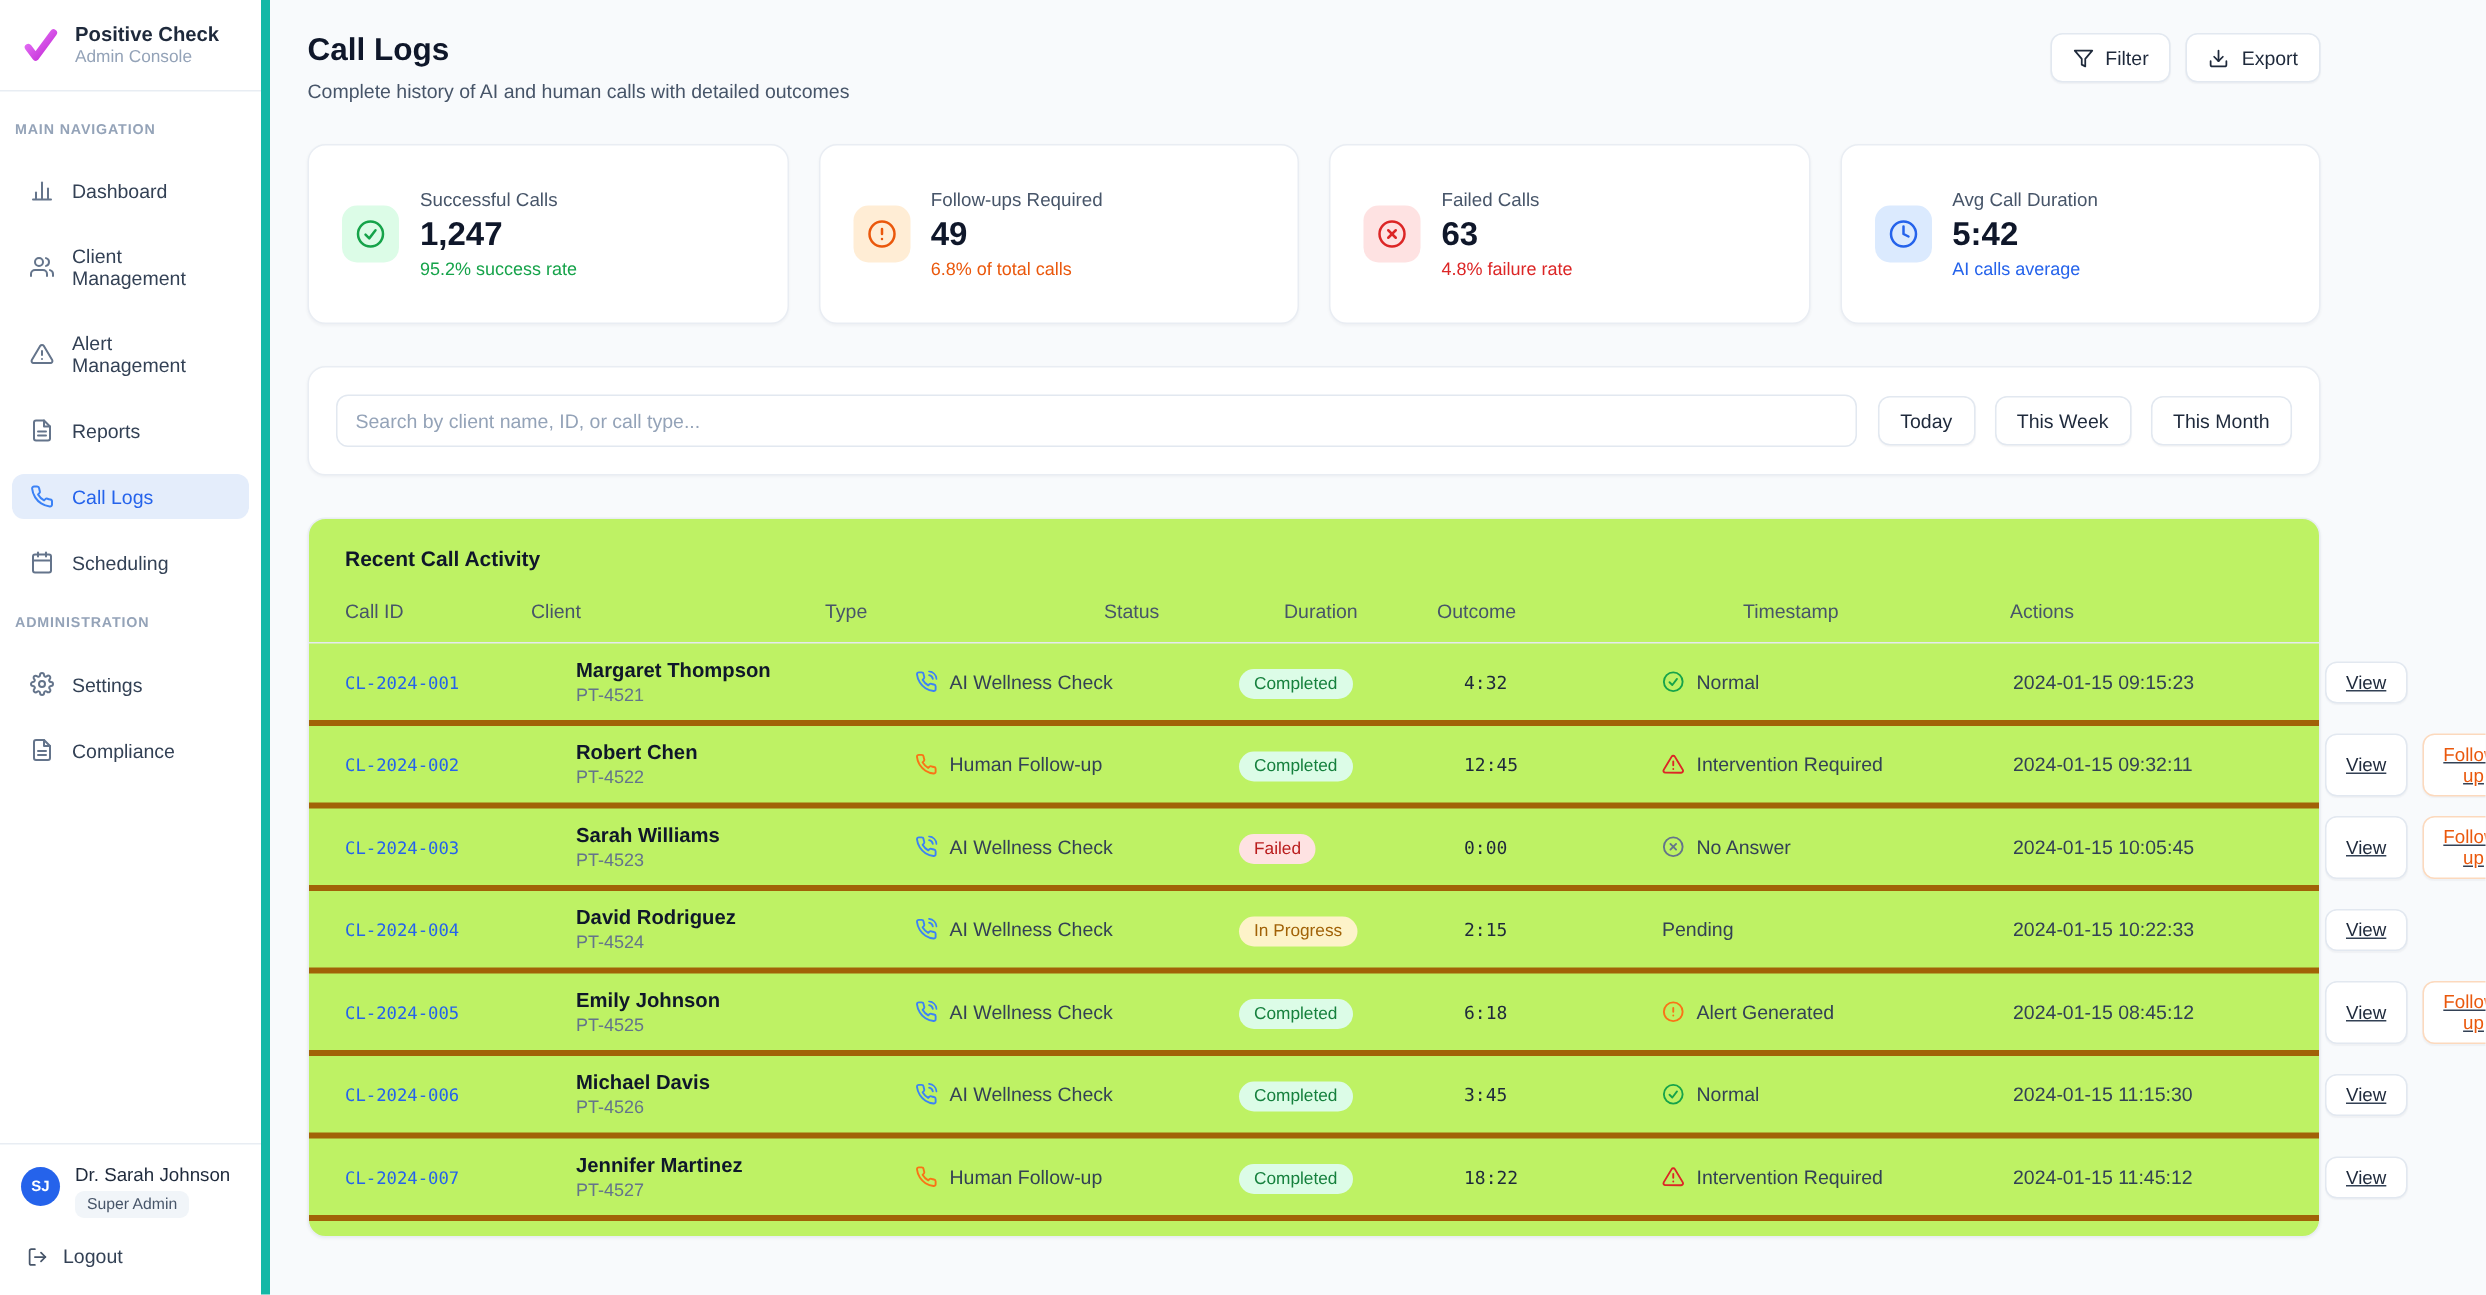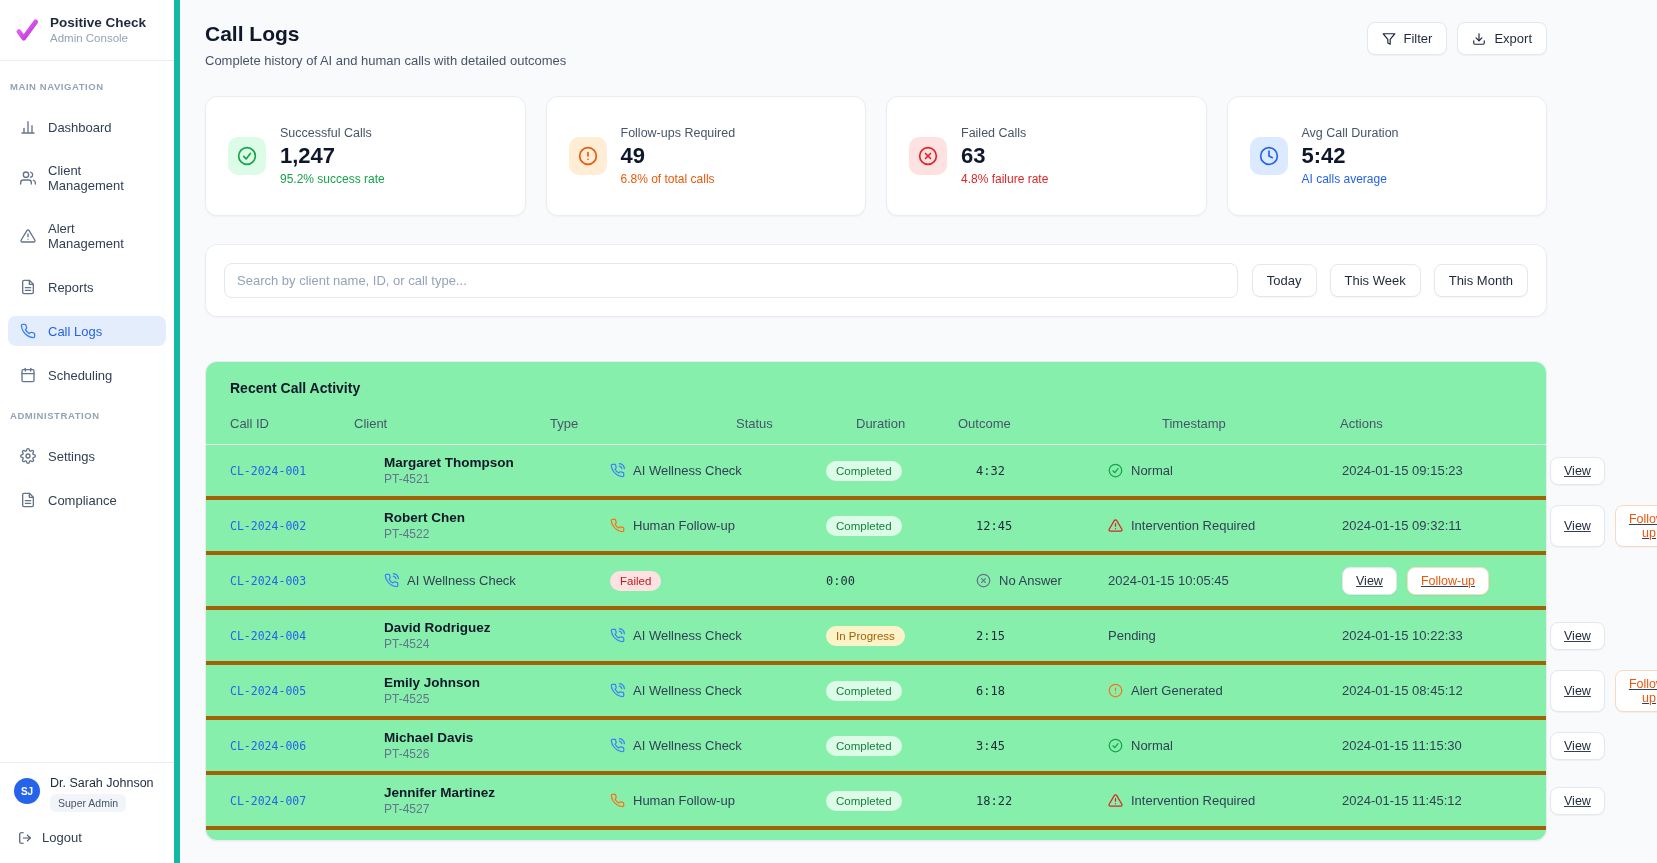--- a/index.html
+++ b/index.html
@@ -60,21 +60,21 @@
   
   .search-card { margin-top:28px; background:#fff; border:1px solid #e9edf3;
                  border-radius:12px; padding:18px; display:flex; gap:14px;
                  align-items:center; box-shadow:0 1px 2px rgba(15,23,42,.04); }
   .search-input { flex:1; border:1px solid #e2e8f0; border-radius:8px; padding:9px 12px;
                   font-size:13px; font-family:inherit; color:#0f172a; outline:none; }
   .search-input::placeholder { color:#94a3b8; }
   .ranges { display:flex; gap:13px; }
 
   
-  .table-card { margin-top:44px; background:#86efac; border:1px solid #e9edf3;
+  .table-card { margin-top:28px; background:#bef264; border:1px solid #e9edf3;
                 border-radius:12px; box-shadow:0 1px 2px rgba(15,23,42,.04);
                 padding-bottom:10px; }
   .table-title { font-size:14px; font-weight:bold; color:#0f172a; padding:18px 24px 10px 24px; }
   .tgrid { display:grid; grid-template-columns:124px 196px 186px 120px 102px 204px 178px 1fr;
            align-items:center; padding:0 24px; }
   .thead { border-bottom:1px solid #e5eaf0; }
   .th { font-size:13px; color:#475569; padding:10px 0 13px 0; }
   .tr { border-bottom:4px solid #a16207; height:55px;gap:30px; }
   .td { font-size:13px; color:#334155; }
   .td-callid { font-family:"DejaVu Sans Mono",monospace; font-size:11.5px; color:#2563eb;
@@ -414,20 +414,24 @@
             </div>
     <div class="td td-timestamp">2024-01-15 09:32:11</div>
     <div class="td td-actions">
               <button class="btn-sm">View</button>
               <button class="btn-sm accent">Follow-up</button>
             </div>
   </div>
 
   <div class="tgrid tr">
     <div class="td td-callid">CL-2024-003</div>
+    <div class="td td-client">
+      <div class="client-name">Sarah Williams</div>
+      <div class="client-id">PT-4523</div>
+    </div>
     <div class="td td-type">
               <span class="icon oc-blue">
                 <svg width="15" height="15" viewBox="0 0 24 24" fill="none" stroke="currentColor" stroke-width="2" stroke-linecap="round" stroke-linejoin="round">
                   <path d="M15.05 5A5 5 0 0 1 19 8.95"></path>
                   <path d="M15.05 1A9 9 0 0 1 23 8.94"></path>
                   <path d="M22 16.92v3a2 2 0 0 1-2.18 2 19.79 19.79 0 0 1-8.63-3.07 19.5 19.5 0 0 1-6-6 19.79 19.79 0 0 1-3.07-8.67A2 2 0 0 1 4.11 2h3a2 2 0 0 1 2 1.72 12.84 12.84 0 0 0 .7 2.81 2 2 0 0 1-.45 2.11L8.09 9.91a16 16 0 0 0 6 6l1.27-1.27a2 2 0 0 1 2.11-.45 12.84 12.84 0 0 0 2.81.7A2 2 0 0 1 22 16.92z"></path>
                 </svg>
               </span>
               <span>AI Wellness Check</span>
             </div>

